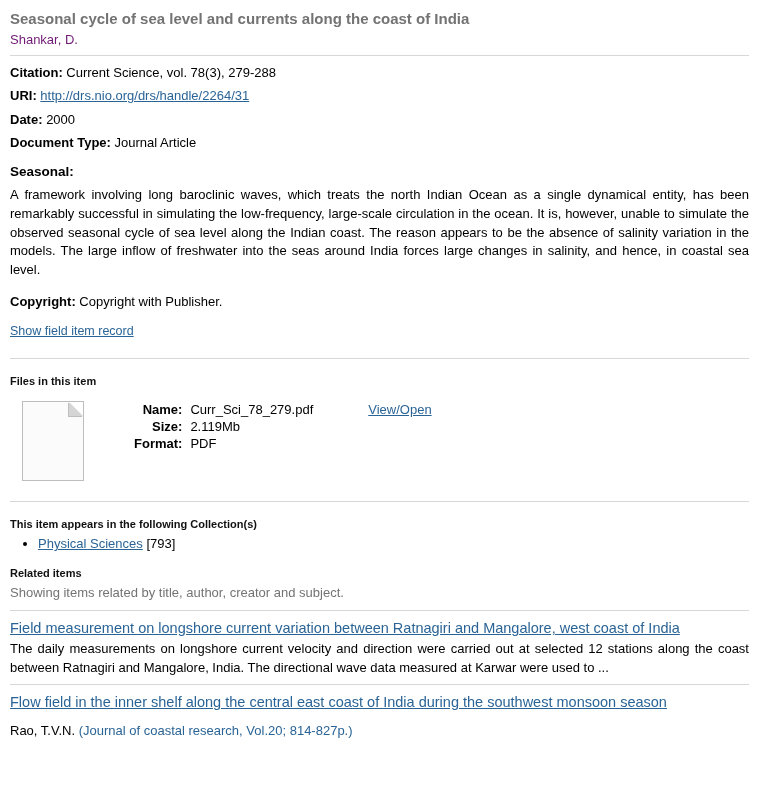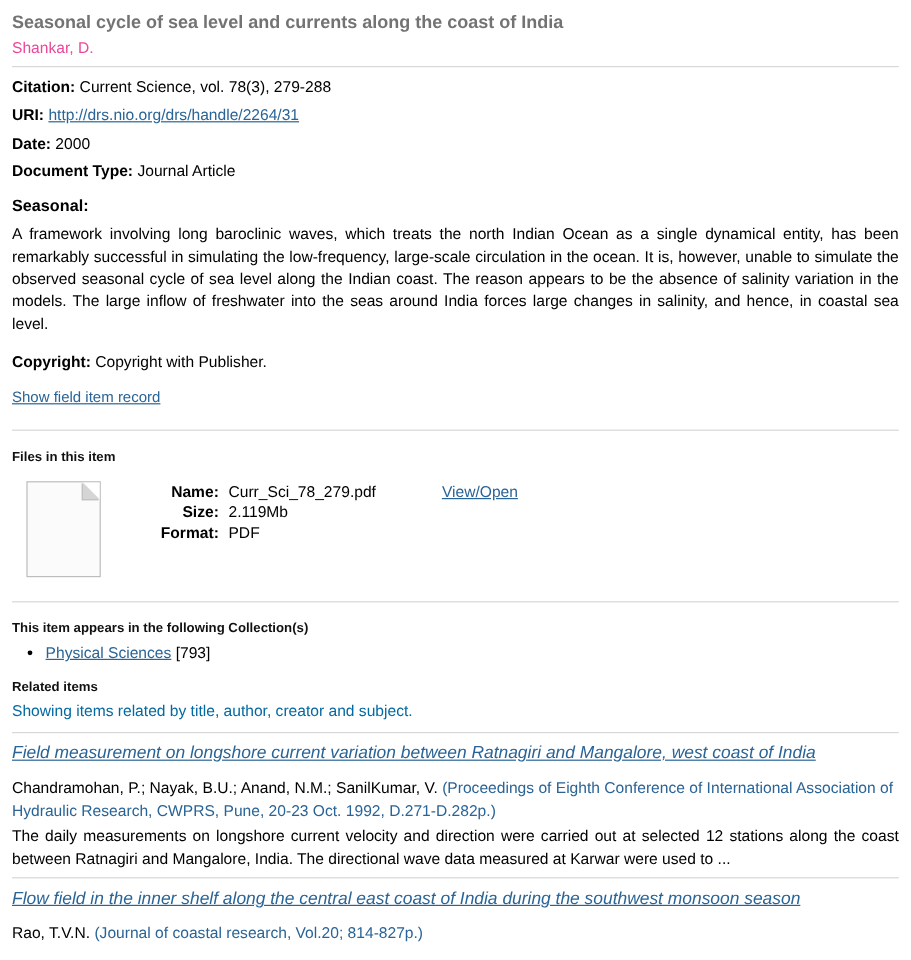--- a/index.html
+++ b/index.html
@@ -21,21 +21,21 @@
   }
   .item-title {
     font-size: 15px;
     font-weight: bold;
     margin: 2px 0 3px 0;
     line-height: 1.25;
     color: #737373;
   }
   .item-author {
     font-size: 13px;
-    color: #ec4899;
+    color: #701a75;
     margin: 0 0 8px 0;
   }
   hr.rule {
     border: none;
     border-top: 1px solid #d8d8d8;
     margin: 6px 0 8px 0;
   }
   .meta-row {
     margin: 0 0 6px 0;
     line-height: 1.35;
@@ -117,33 +117,32 @@
     margin: 6px 0 0 0;
     padding-left: 28px;
   }
   ul.collections li {
     margin: 2px 0;
     font-size: 13px;
   }
   .related-sub {
     font-size: 13px;
     margin: 2px 0 10px 0;
-    color: #0369a1;
+    color: #737373;
   }
   .related-item {
     margin-bottom: 6px;
   }
   .related-title {
     font-size: 14.5px;
     color: #2a6496;
     text-decoration: underline;
     display: inline-block;
     margin-bottom: 2px;
     line-height: 1.3;
-    font-style: italic;
   }
   .related-authors {
     font-size: 13px;
     line-height: 1.45;
     margin: 8px 0 2px 0;
   }
   .related-source {
     color: #2a6496;
   }
   .related-abs {
@@ -232,24 +231,20 @@
     </li>
   </ul>
 
   <h2 class="section">Related items</h2>
   <div class="related-sub">Showing items related by title, author, creator and subject.</div>
 
   <hr class="rule">
 
   <div class="related-item">
     <a href="#" class="related-title">Field measurement on longshore current variation between Ratnagiri and Mangalore, west coast of India</a>
-    <div class="related-authors">
-      <span>Chandramohan, P.; Nayak, B.U.; Anand, N.M.; SanilKumar, V.</span>
-      <span class="related-source">(Proceedings of Eighth Conference of International Association of Hydraulic Research, CWPRS, Pune, 20-23 Oct. 1992, D.271-D.282p.)</span>
-    </div>
     <div class="related-abs">The daily measurements on longshore current velocity and direction were carried out at selected 12 stations along the coast between Ratnagiri and Mangalore, India. The directional wave data measured at Karwar were used to ...</div>
   </div>
 
   <hr class="rule">
 
   <div class="related-item">
     <a href="#" class="related-title">Flow field in the inner shelf along the central east coast of India during the southwest monsoon season</a>
     <div class="related-authors">
       <span>Rao, T.V.N.</span>
       <span class="related-source">(Journal of coastal research, Vol.20; 814-827p.)</span>

